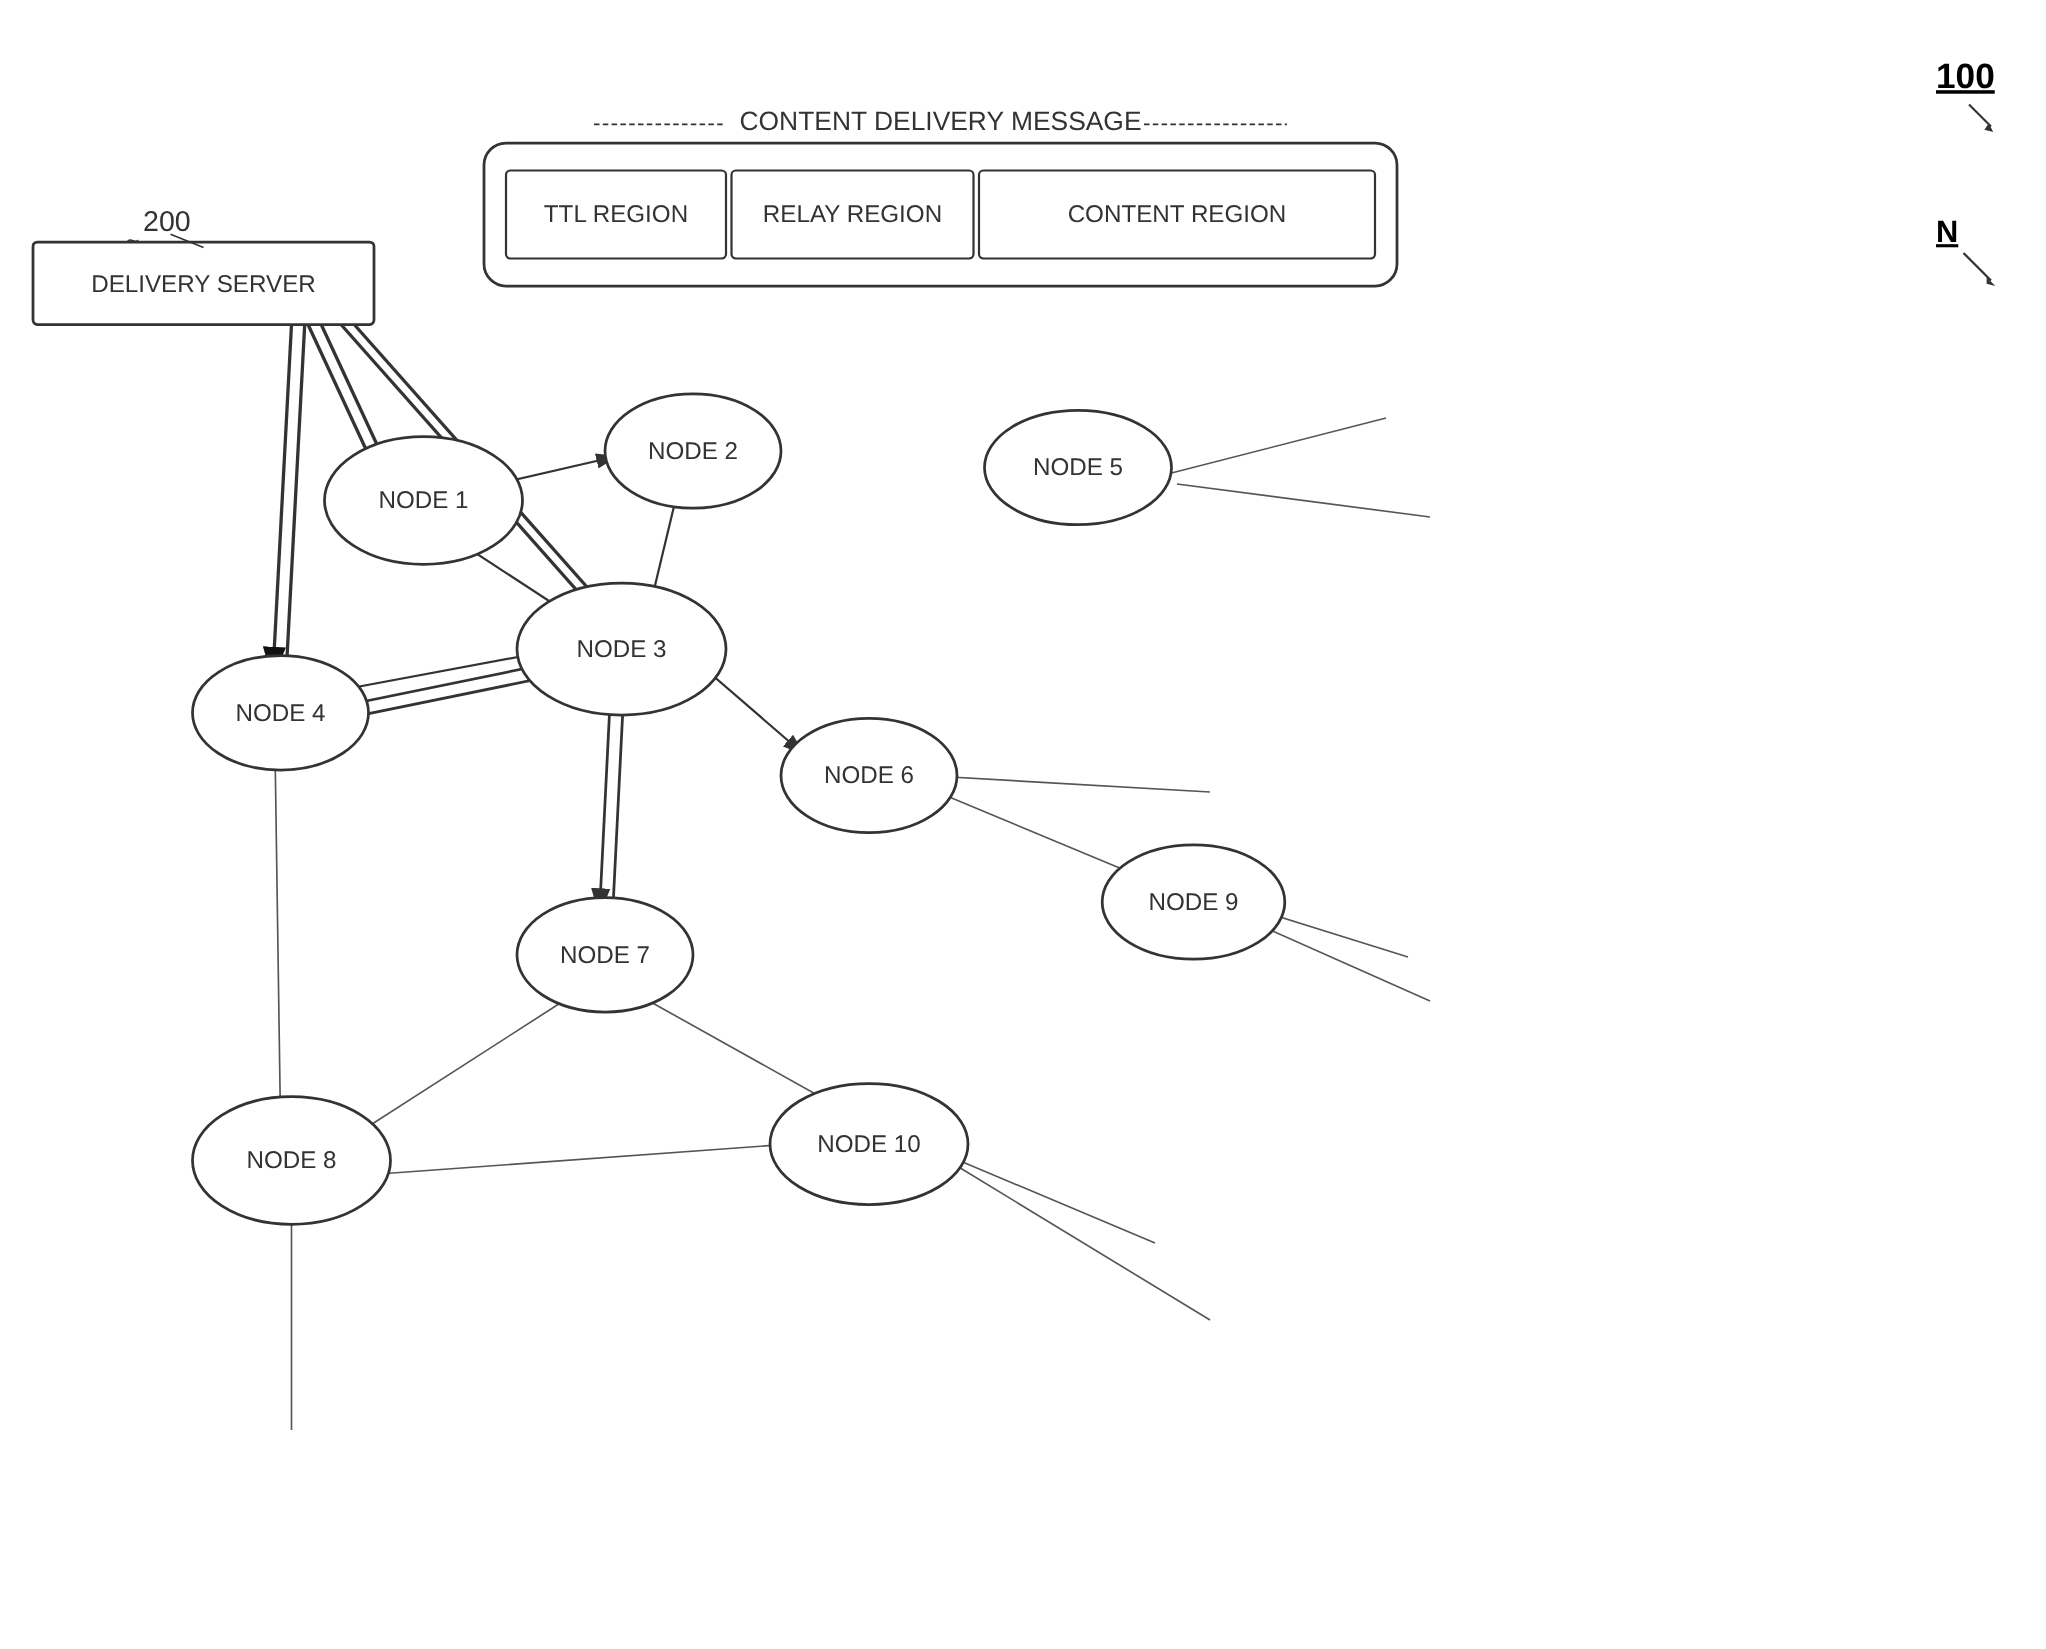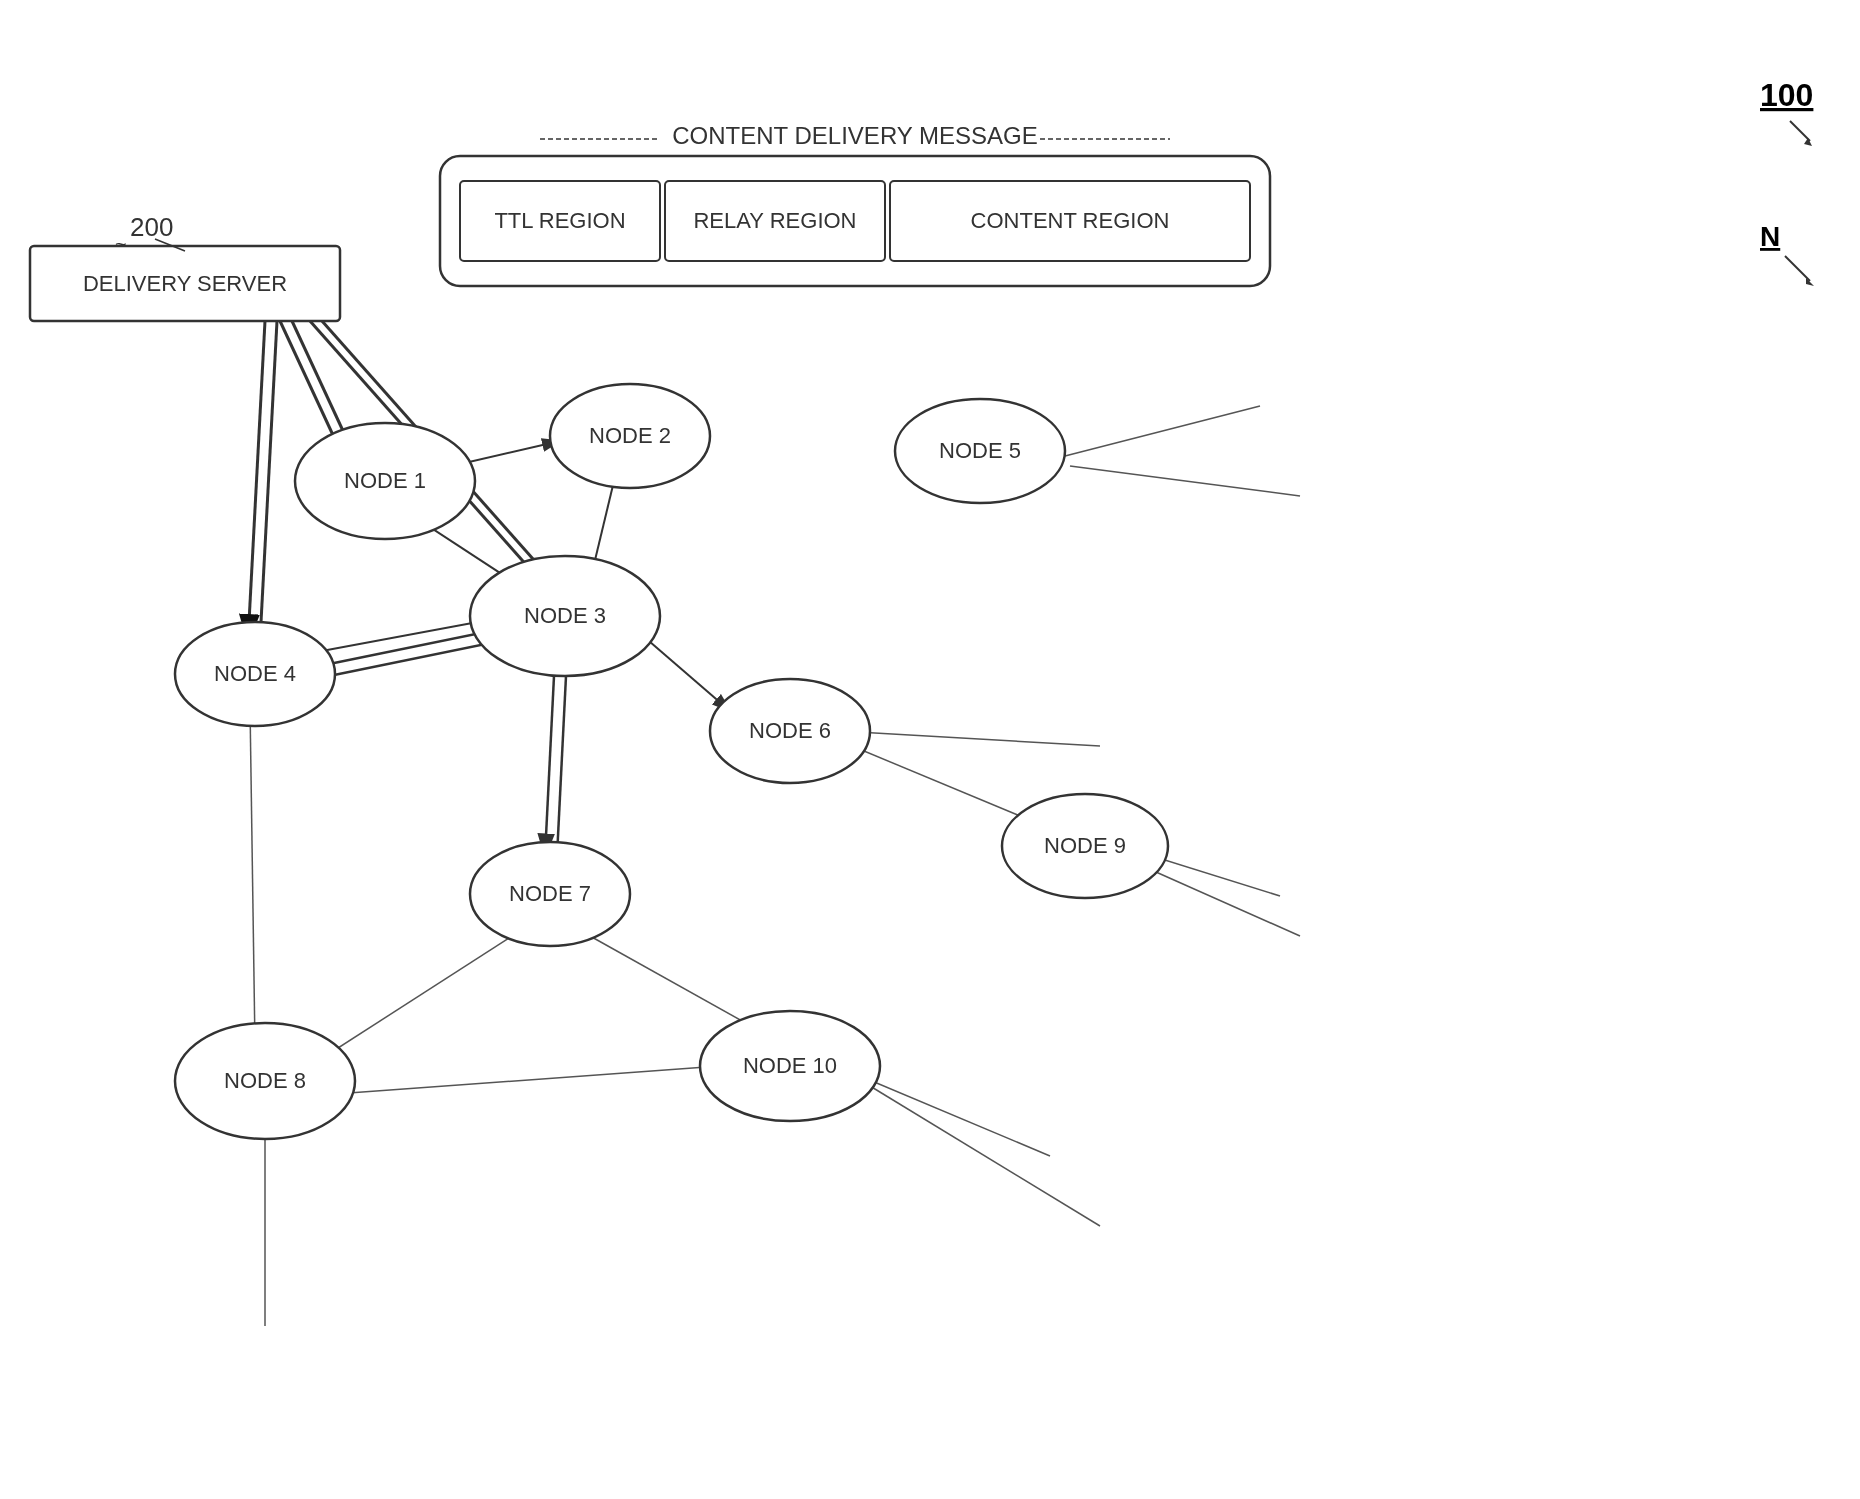--- a/index.html
+++ b/index.html
@@ -9,21 +9,20 @@
       height: 1499px;
       overflow: hidden;
       position: relative;
       font-family: Arial, sans-serif;
     }
     .diagram-container {
       position: absolute;
       top: 0; left: 0;
       width: 1860px;
       height: 1104px;
-      margin-top: 26px;
     }
     svg {
       position: absolute;
       top: 0; left: 0;
       width: 1860px;
       height: 1499px;
     }
   </style>
 </head>
 <body>

